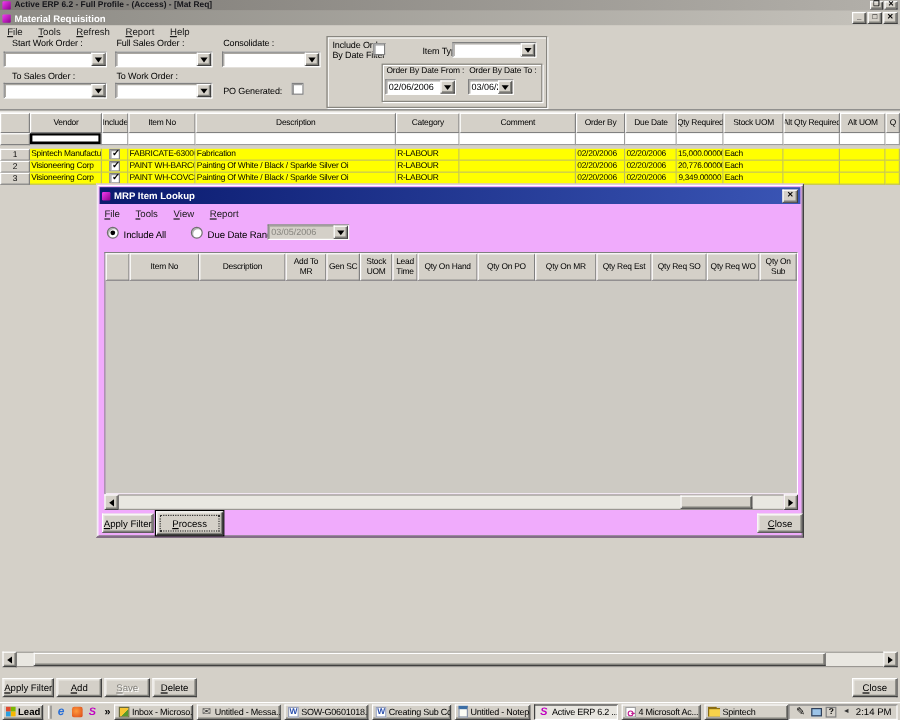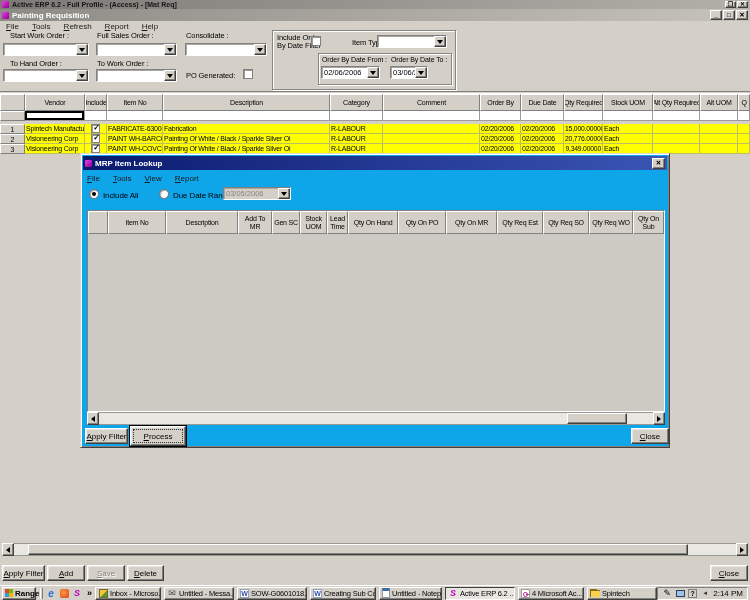--- a/index.html
+++ b/index.html
@@ -59,21 +59,21 @@
     overflow:hidden;white-space:nowrap}
   .numcell{flex:none;background:#d4d0c8;border:1px solid;border-color:#fff #808080 #808080 #fff;
     font-size:7px;text-align:center;line-height:9px;overflow:hidden}
   .fcell{flex:none;height:10px;background:#fff;border-right:1px solid #9c9c9c;border-bottom:1px solid #9c9c9c}
   .fcell.sel{box-shadow:inset 0 0 0 2px #000}
   .dcell{flex:none;height:10px;background:#ffff00;border-right:1px solid #bdbd62;border-bottom:1px solid #bdbd62;
     font-size:7px;letter-spacing:-0.2px;line-height:9px;padding:0 1px;overflow:hidden;white-space:nowrap}
   .dcell.num{text-align:right;font-size:6.8px}
   .dcell.ctr{text-align:center}
   
-  .dialog{position:absolute;left:80px;top:153px;width:590px;height:295px;background:#0ea5e9;z-index:5;
+  .dialog{position:absolute;left:80px;top:153px;width:590px;height:295px;background:#f0abfc;z-index:5;
     border:1px solid;border-color:#dcd9d2 #404040 #404040 #dcd9d2;
     box-shadow:inset 1px 1px 0 #fff,inset -1px -1px 0 #808080}
   .dlg-title{position:absolute;left:2px;top:2px;right:2px;height:14px;
     background:linear-gradient(90deg,#0a1a6e,#3a55b5);color:#fff;display:flex;align-items:center;
     font-size:8px;font-weight:bold;padding:0 2px}
   .dhcell{flex:none;height:23px;background:#d4d0c8;border:1px solid;border-color:#fff #808080 #808080 #fff;
     font-size:7px;letter-spacing:-0.2px;line-height:7.5px;display:flex;align-items:center;justify-content:center;
     text-align:center;overflow:hidden;padding:0 1px}
   .dlg-body{width:576px;height:177px;background:#cdcac3}
   .dlg-tablewrap{position:absolute;left:6px;top:56px;width:578px;border:1px solid;border-color:#808080 #fff #fff #808080}
@@ -134,21 +134,21 @@
     <span class="app-ico"></span>
     <span>Active ERP 6.2 - Full Profile - (Access) - [Mat Req]</span>
     <span class="winbtns">
       <span class="tb-btn small">❐</span>
       <span class="tb-btn small">✕</span>
     </span>
   </div>
 
   <div class="child-titlebar">
     <span class="app-ico"></span>
-    <span>Painting Requisition</span>
+    <span>Material Requisition</span>
     <span class="winbtns">
       <span class="tb-btn">_</span>
       <span class="tb-btn">□</span>
       <span class="tb-btn">✕</span>
     </span>
   </div>
 
   <div class="menubar" id="main-menu" style="left:6px;top:21px;height:10px">
       <span class="menu-item accel"><u>F</u>ile</span>
       <span class="menu-item accel"><u>T</u>ools</span>
@@ -171,21 +171,21 @@
         <i class="tri-down"></i>
       </span>
   </div>
   <span class="lbl" style="left:186px;top:31px">Consolidate :</span>
   <div class="combo" style="left:185px;top:43px;width:82px">
     <span class="cval"></span>
     <span class="cbtn">
         <i class="tri-down"></i>
       </span>
   </div>
-  <span class="lbl" style="left:10px;top:59px">To Hand Order :</span>
+  <span class="lbl" style="left:10px;top:59px">To Sales Order :</span>
   <div class="combo" style="left:3px;top:69px;width:86px">
     <span class="cval"></span>
     <span class="cbtn">
         <i class="tri-down"></i>
       </span>
   </div>
   <span class="lbl" style="left:97px;top:59px">To Work Order :</span>
   <div class="combo" style="left:96px;top:69px;width:81px">
     <span class="cval"></span>
     <span class="cbtn">
@@ -383,21 +383,21 @@
   <button class="btn accel" style="left:710px;top:565px;width:38px;height:16px"><u>C</u>lose</button>
 
   <div class="taskbar">
     <div class="start-btn">
       <span class="flag">
           <i style="background:#e04a2f"></i>
           <i style="background:#7db700"></i>
           <i style="background:#2a9fe0"></i>
           <i style="background:#f7b700"></i>
         </span>
-      <span>Range</span>
+      <span>Lead</span>
     </div>
     <div class="ql">
       <span class="ql-grip"></span>
       <span class="ic ic-ie"></span>
       <span class="ic">
           <span class="ic-app2"></span>
         </span>
       <span class="ic ic-erp"></span>
       <span class="chevron">»</span>
     </div>

